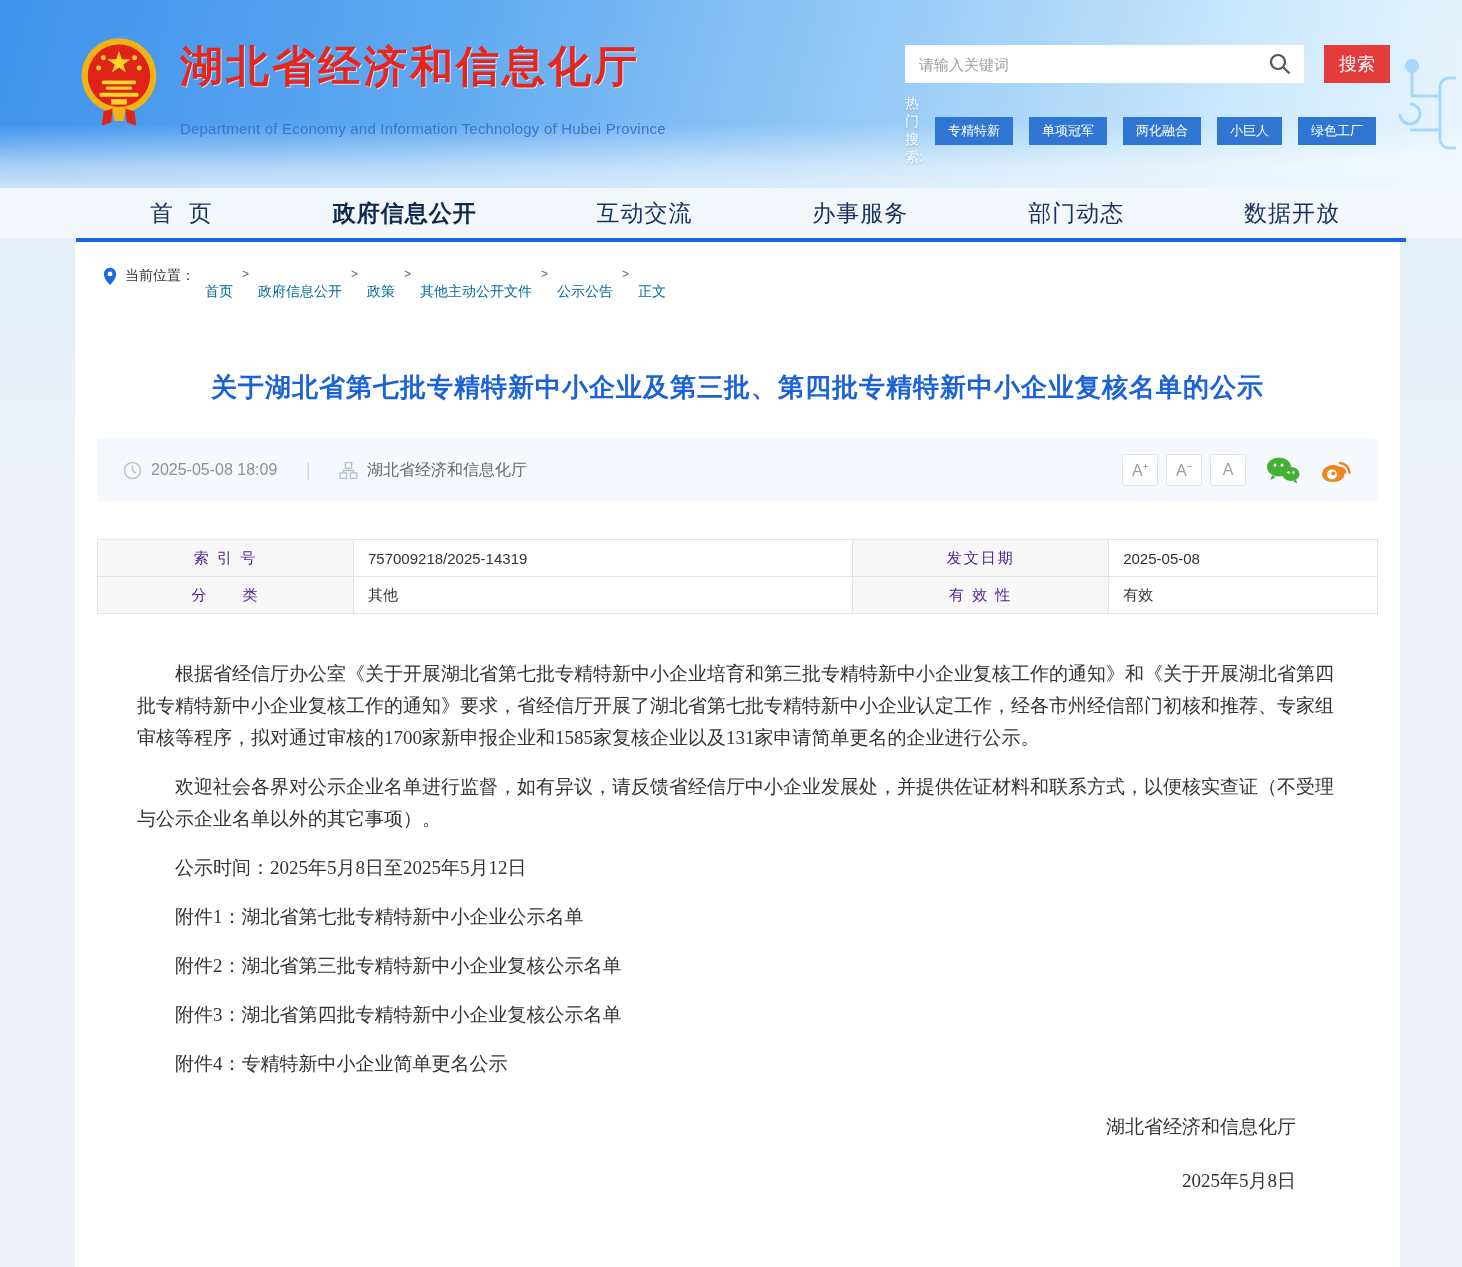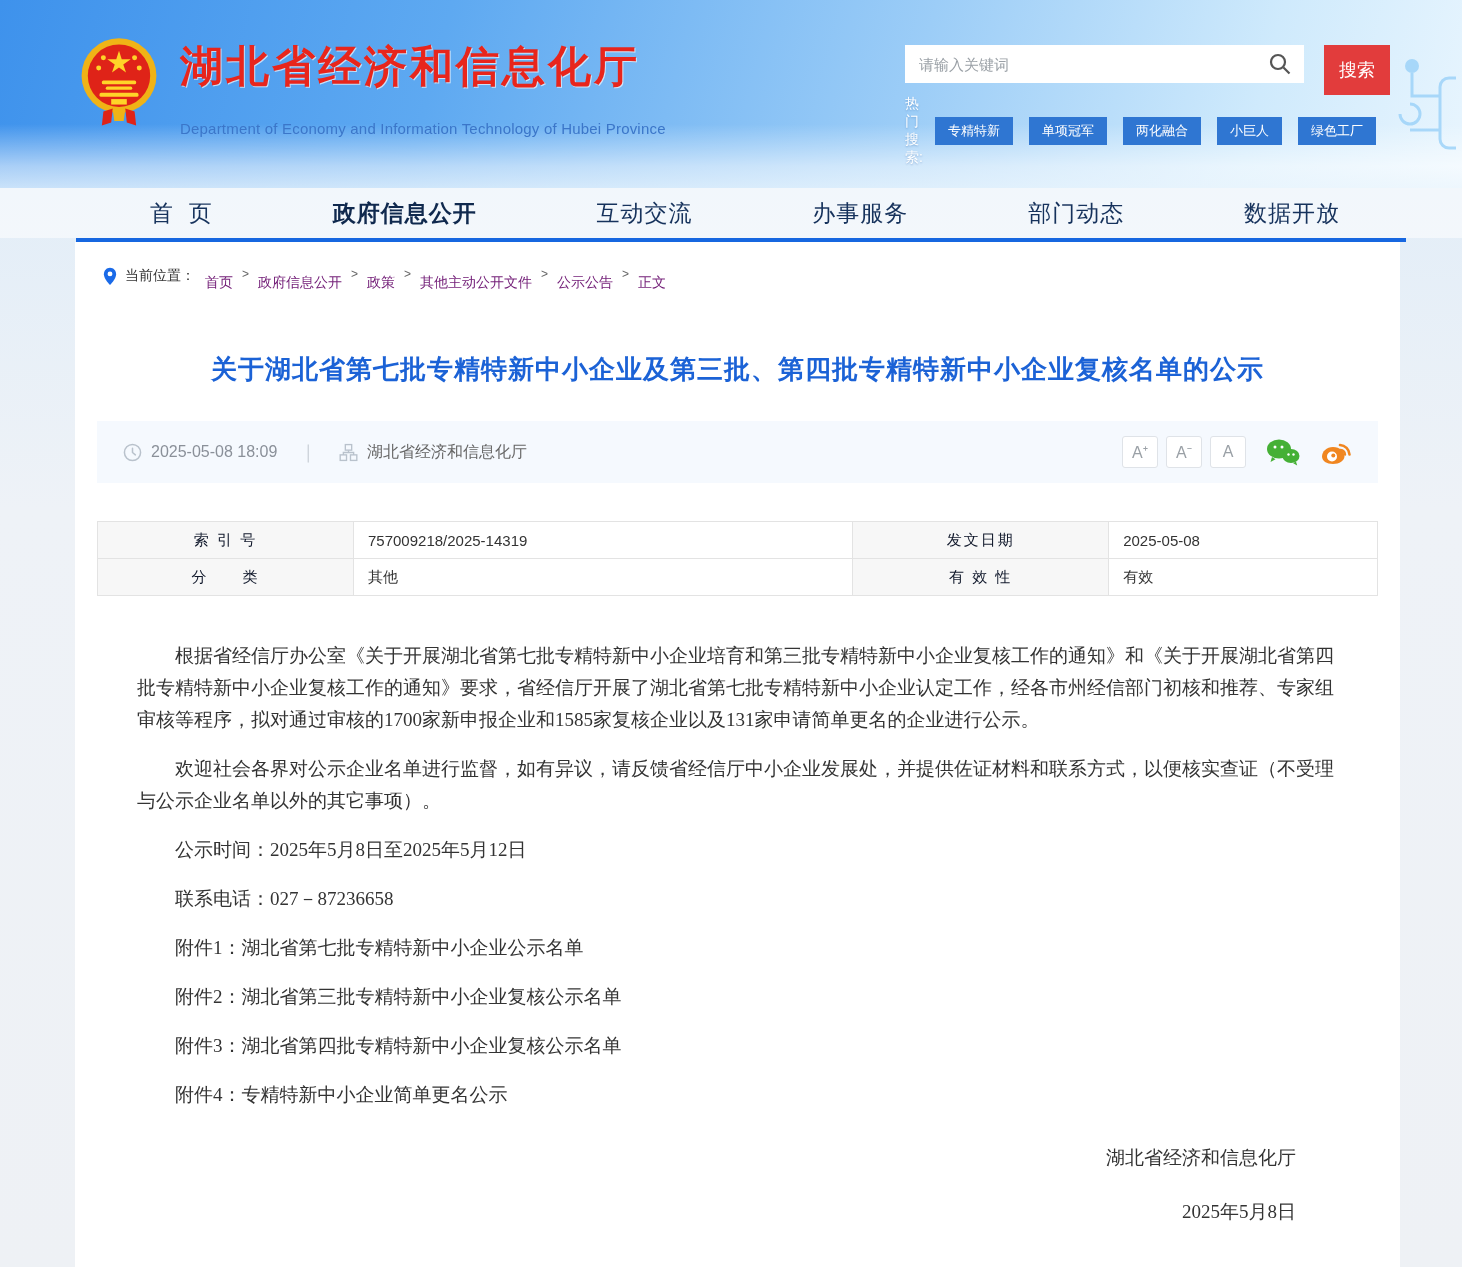--- a/index.html
+++ b/index.html
@@ -30,21 +30,21 @@
 
   .search-area { position: absolute; left: 905px; top: 45px; width: 485px; }
   .search-row { display: flex; height: 38px; }
   .search-input {
     flex: 1; border: none; outline: none; padding: 0 40px 0 14px; font-size: 15px; color: #333;
     background: #fff;
   }
   .search-input::placeholder { color: #9aa0a6; }
   .mag-wrap { position: absolute; right: 98px; top: 7px; width: 24px; height: 24px; }
   .search-btn {
-    width: 66px; height: 50px; background: #e23c3c; color: #fff; border: none; font-size: 18px;
+    width: 66px; height: 38px; background: #e23c3c; color: #fff; border: none; font-size: 18px;
     cursor: pointer; margin-left: 20px; font-family: "Liberation Sans", sans-serif;
   }
   .hot-row { display: flex; align-items: center; margin-top: 12px; }
   .hot-label { color: #fff; font-size: 14px; margin-right: 12px; text-shadow: 0 1px 2px rgba(0,60,140,.3); }
   .hot-tag {
     background: #2f76d2; color: #fff; font-size: 13px; padding: 5px 13px; margin-right: 16px;
     cursor: pointer; white-space: nowrap;
   }
   .circuit { position: absolute; right: 6px; top: 52px; }
 
@@ -54,21 +54,21 @@
   .nav-item { font-size: 23px; color: #16325c; cursor: pointer; letter-spacing: 1px; }
   .nav-item.active { font-weight: bold; color: #10294e; }
   .nav-line { height: 4px; width: 1330px; margin-left: 76px; background: #1767e0; }
 
   
   .card { width: 1325px; margin-left: 75px; background: #fff; padding-bottom: 46px; flex: 1; }
 
   .breadcrumb { display: flex; align-items: flex-start; padding: 25px 22px 22px 28px; font-size: 14px; color: #333; }
   .pin { width: 14px; height: 19px; margin-right: 8px; }
   .bc-label { color: #333; margin-right: 10px; }
-  .bc-link { color: #701a75; cursor: pointer; margin: 7px 9px; text-decoration: none; }
+  .bc-link { color: #0369a1; cursor: pointer; margin: 16px 9px; text-decoration: none; }
   .bc-link:first-of-type { margin-left: 0; }
   .bc-sep { color: #666; font-size: 12px; }
 
   .art-title {
     text-align: center; color: #1b62d6; font-size: 26px; font-weight: bold;
     margin: 28px 70px 6px; line-height: 40px; letter-spacing: 1px;
   }
 
   .meta-bar {
     margin: 32px 22px 0; background: #f5f9fe; height: 62px; display: flex; align-items: center;
@@ -80,21 +80,21 @@
   .meta-right { margin-left: auto; display: flex; align-items: center; }
   .font-btn {
     width: 36px; height: 32px; background: #fff; border: 1px solid #dfe3e8; border-radius: 3px;
     color: #9aa0a6; font-size: 16px; margin-left: 8px; cursor: pointer; font-family: "Liberation Sans", sans-serif;
   }
   .share-ico { margin-left: 20px; cursor: pointer; display: inline-flex; }
 
   
   .info-table { width: calc(100% - 44px); margin: 38px 22px 0; border-collapse: collapse; font-size: 15px; }
   .info-table td { border: 1px solid #e3e3e3; height: 37px; padding: 6px 14px; }
-  .info-table td.lbl { background: #f7f7f7; color: #0f172a; text-align: center; letter-spacing: 2px; }
+  .info-table td.lbl { background: #f7f7f7; color: #4c1d95; text-align: center; letter-spacing: 2px; }
   .info-table td.val { color: #333; }
   .w1 { width: 20%; } .w2 { width: 39%; } .w3 { width: 20%; } .w4 { width: 21%; }
 
   
   .art-body {
     margin: 44px 62px 0; font-family: "Liberation Serif", "DejaVu Serif", serif;
     font-size: 19px; color: #333; line-height: 32px;
   }
   .art-body p { text-indent: 2em; margin-bottom: 17px; }
   .att-link { color: #333; text-decoration: none; cursor: pointer; }
@@ -260,21 +260,20 @@
         <td class="lbl">有 效 性</td>
         <td class="val">有效</td>
       </tr>
     </tbody>
       </table>
 
     <div class="art-body">
       <p>根据省经信厅办公室《关于开展湖北省第七批专精特新中小企业培育和第三批专精特新中小企业复核工作的通知》和《关于开展湖北省第四批专精特新中小企业复核工作的通知》要求，省经信厅开展了湖北省第七批专精特新中小企业认定工作，经各市州经信部门初核和推荐、专家组审核等程序，拟对通过审核的1700家新申报企业和1585家复核企业以及131家申请简单更名的企业进行公示。</p>
       <p>欢迎社会各界对公示企业名单进行监督，如有异议，请反馈省经信厅中小企业发展处，并提供佐证材料和联系方式，以便核实查证（不受理与公示企业名单以外的其它事项）。</p>
       <p>公示时间：2025年5月8日至2025年5月12日</p>
-      <p>联系电话：027－87236658</p>
       <p><a class="att-link">附件1：湖北省第七批专精特新中小企业公示名单</a></p>
       <p><a class="att-link">附件2：湖北省第三批专精特新中小企业复核公示名单</a></p>
       <p><a class="att-link">附件3：湖北省第四批专精特新中小企业复核公示名单</a></p>
       <p><a class="att-link">附件4：专精特新中小企业简单更名公示</a></p>
     </div>
 
     <div class="sign-block">
       <div class="sign-org">湖北省经济和信息化厅</div>
       <div class="sign-date">2025年5月8日</div>
     </div>

